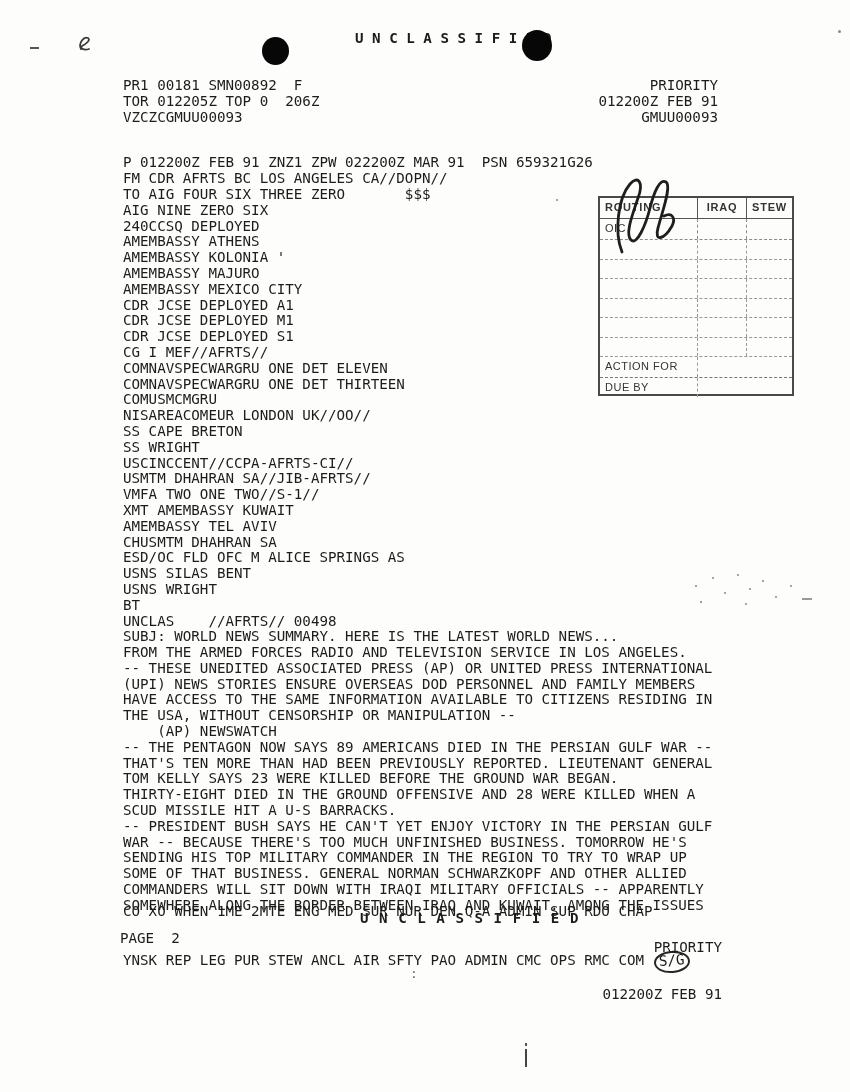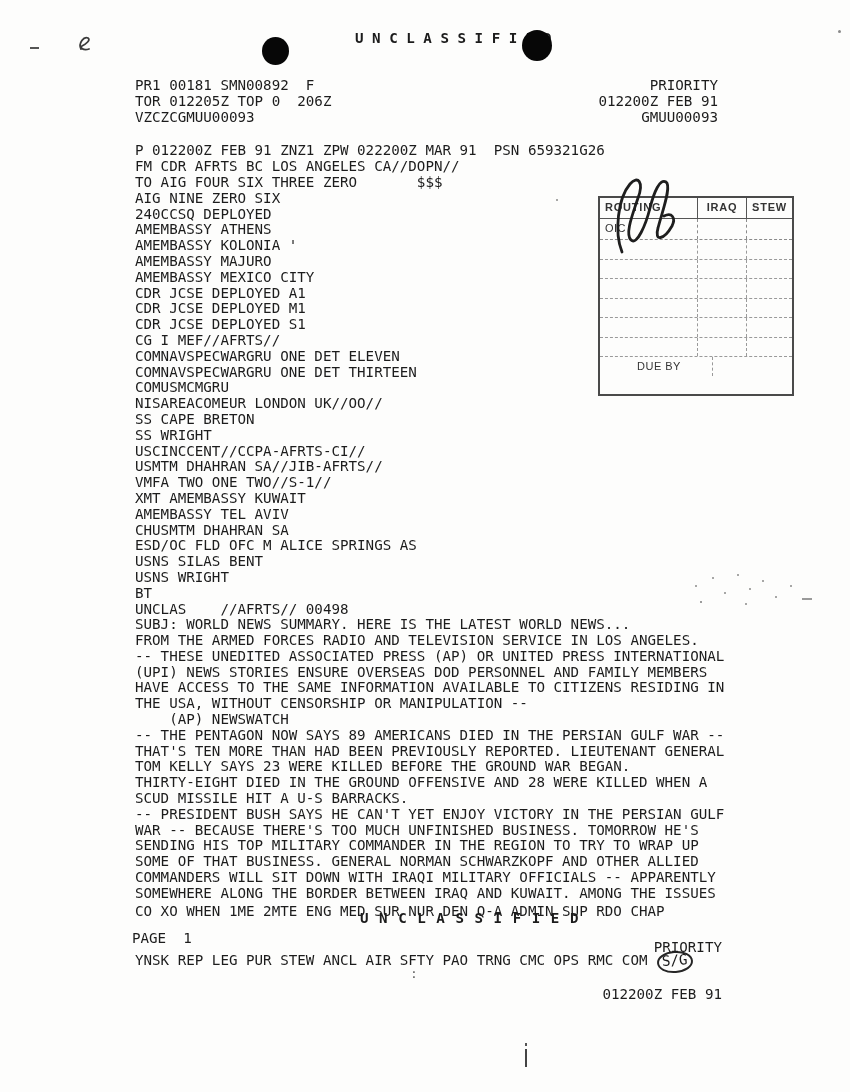--- a/index.html
+++ b/index.html
@@ -2,37 +2,37 @@
 <html><head>
 <meta charset="utf-8">
 <style>
   html,body{margin:0;padding:0;background:#e8e8e8;}
   .page{
     position:relative; width:850px; height:1092px; margin:0 auto;
     background:#fdfdfc; overflow:hidden;
     font-family:"DejaVu Sans Mono","Liberation Mono",monospace;
     color:#1c1c1c;
   }
-  .mono{font-size:14.2px; line-height:15.8px; white-space:pre;margin-left:12px;}
+  .mono{font-size:14.2px; line-height:15.8px; white-space:pre;}
   .line{white-space:pre; min-height:15.8px;}
 
   
   .hdr-left{position:absolute; left:123px; top:31px;}
   .hdr-right{position:absolute; right:132px; top:31px; text-align:right;}
   .cls-top{
     position:absolute; left:355px; top:31px;
     font-weight:bold; font-size:14.2px; line-height:15.8px; white-space:pre;
   }
   
   .redact{position:absolute; background:#070707; border-radius:50%;}
   .dot-a{left:262px; top:37px; width:27px; height:28px;}
   .dot-b{left:522px; top:30px; width:30px; height:31px;}
 
   
-  .body-block{position:absolute; left:123px; top:96px;}
+  .body-block{position:absolute; left:123px; top:108px;}
   .dist-block{position:absolute; left:123px; top:872px;}
   .circled{
     display:inline-block; border:2px solid #262626; border-radius:50%;
     padding:0 3px 2px 3px; margin-left:1px; transform:rotate(-4deg);
   }
 
   
   .stamp{
     position:absolute; left:598px; top:196px; width:196px; height:200px;
     border:2px solid #4a4a4a; box-sizing:border-box;
@@ -45,21 +45,21 @@
   .hdr-row{height:21px; border-bottom:1.5px solid #555;}
   .hdr-row .scell{font-weight:bold; letter-spacing:.8px;}
   .hdr-row .c2,.hdr-row .c3{text-align:center; padding-left:0;}
   .hdr-row .c1,.hdr-row .c2{border-right:1.5px solid #555;}
   .oic-row{height:21px; border-bottom:1px dashed #8a8a8a;}
   .oic-row .c1,.oic-row .c2{border-right:1px dashed #8a8a8a;}
   .empty-row{height:19.5px; border-bottom:1px dashed #9a9a9a;}
   .empty-row .c1,.empty-row .c2{border-right:1px dashed #9a9a9a;}
   .action-row{height:21px; border-bottom:1px dashed #777;}
   .action-row .c1{border-right:1px dashed #999;}
-  .due-row{height:19px;margin-left:32px;}
+  .due-row{height:19px;}
   .due-row .c1{border-right:1px dashed #999;}
 
   
   .scribble{position:absolute; left:606px; top:172px;}
   .margin-squiggle{position:absolute; left:76px; top:34px;}
   .margin-dash{position:absolute; left:30px; top:47px; width:9px; height:2px; background:#555;}
 
   
   .cls-bottom{
     position:absolute; left:360px; top:910px;
@@ -109,21 +109,21 @@
 
   <div class="redact dot-a"></div>
   <div class="redact dot-b"></div>
 
   <div class="body-block mono">
     
   <div class="line">P 012200Z FEB 91 ZNZ1 ZPW 022200Z MAR 91  PSN 659321G26</div><div class="line">FM CDR AFRTS BC LOS ANGELES CA//DOPN//</div><div class="line">TO AIG FOUR SIX THREE ZERO       $$$</div><div class="line">AIG NINE ZERO SIX</div><div class="line">240CCSQ DEPLOYED</div><div class="line">AMEMBASSY ATHENS</div><div class="line">AMEMBASSY KOLONIA '</div><div class="line">AMEMBASSY MAJURO</div><div class="line">AMEMBASSY MEXICO CITY</div><div class="line">CDR JCSE DEPLOYED A1</div><div class="line">CDR JCSE DEPLOYED M1</div><div class="line">CDR JCSE DEPLOYED S1</div><div class="line">CG I MEF//AFRTS//</div><div class="line">COMNAVSPECWARGRU ONE DET ELEVEN</div><div class="line">COMNAVSPECWARGRU ONE DET THIRTEEN</div><div class="line">COMUSMCMGRU</div><div class="line">NISAREACOMEUR LONDON UK//OO//</div><div class="line">SS CAPE BRETON</div><div class="line">SS WRIGHT</div><div class="line">USCINCCENT//CCPA-AFRTS-CI//</div><div class="line">USMTM DHAHRAN SA//JIB-AFRTS//</div><div class="line">VMFA TWO ONE TWO//S-1//</div><div class="line">XMT AMEMBASSY KUWAIT</div><div class="line">AMEMBASSY TEL AVIV</div><div class="line">CHUSMTM DHAHRAN SA</div><div class="line">ESD/OC FLD OFC M ALICE SPRINGS AS</div><div class="line">USNS SILAS BENT</div><div class="line">USNS WRIGHT</div><div class="line">BT</div><div class="line">UNCLAS    //AFRTS// 00498</div><div class="line">SUBJ: WORLD NEWS SUMMARY. HERE IS THE LATEST WORLD NEWS...</div><div class="line">FROM THE ARMED FORCES RADIO AND TELEVISION SERVICE IN LOS ANGELES.</div><div class="line">-- THESE UNEDITED ASSOCIATED PRESS (AP) OR UNITED PRESS INTERNATIONAL</div><div class="line">(UPI) NEWS STORIES ENSURE OVERSEAS DOD PERSONNEL AND FAMILY MEMBERS</div><div class="line">HAVE ACCESS TO THE SAME INFORMATION AVAILABLE TO CITIZENS RESIDING IN</div><div class="line">THE USA, WITHOUT CENSORSHIP OR MANIPULATION --</div><div class="line">    (AP) NEWSWATCH</div><div class="line">-- THE PENTAGON NOW SAYS 89 AMERICANS DIED IN THE PERSIAN GULF WAR --</div><div class="line">THAT'S TEN MORE THAN HAD BEEN PREVIOUSLY REPORTED. LIEUTENANT GENERAL</div><div class="line">TOM KELLY SAYS 23 WERE KILLED BEFORE THE GROUND WAR BEGAN.</div><div class="line">THIRTY-EIGHT DIED IN THE GROUND OFFENSIVE AND 28 WERE KILLED WHEN A</div><div class="line">SCUD MISSILE HIT A U-S BARRACKS.</div><div class="line">-- PRESIDENT BUSH SAYS HE CAN'T YET ENJOY VICTORY IN THE PERSIAN GULF</div><div class="line">WAR -- BECAUSE THERE'S TOO MUCH UNFINISHED BUSINESS. TOMORROW HE'S</div><div class="line">SENDING HIS TOP MILITARY COMMANDER IN THE REGION TO TRY TO WRAP UP</div><div class="line">SOME OF THAT BUSINESS. GENERAL NORMAN SCHWARZKOPF AND OTHER ALLIED</div><div class="line">COMMANDERS WILL SIT DOWN WITH IRAQI MILITARY OFFICIALS -- APPARENTLY</div><div class="line">SOMEWHERE ALONG THE BORDER BETWEEN IRAQ AND KUWAIT. AMONG THE ISSUES</div></div>
 
   <div class="dist-block mono">
     <div class="line">CO XO WHEN 1ME 2MTE ENG MED SUR NUR DEN Q-A ADMIN SUP RDO CHAP</div>
-    <div class="line"><span>YNSK REP LEG PUR STEW ANCL AIR SFTY PAO TRNG CMC OPS RMC COM </span><span class="circled">S/G</span></div>
+    <div class="line"><span>YNSK REP LEG PUR STEW ANCL AIR SFTY PAO ADMIN CMC OPS RMC COM </span><span class="circled">S/G</span></div>
   </div>
 
   <div class="stamp">
     <div class="srow hdr-row">
       <div class="scell c1">ROUTING</div>
       <div class="scell c2">IRAQ</div>
       <div class="scell c3">STEW</div>
     </div>
     <div class="srow oic-row">
       <div class="scell c1">OIC</div>
@@ -153,37 +153,42 @@
     <div class="srow empty-row">
         <div class="scell c1"></div>
         <div class="scell c2"></div>
         <div class="scell c3"></div>
       </div>
     <div class="srow empty-row">
         <div class="scell c1"></div>
         <div class="scell c2"></div>
         <div class="scell c3"></div>
       </div>
+    <div class="srow action-row">
+      <div class="scell c1">ACTION FOR</div>
+      <div class="scell c2"></div>
+      <div class="scell c3"></div>
+    </div>
     <div class="srow due-row">
       <div class="scell c1">DUE BY</div>
       <div class="scell c2"></div>
       <div class="scell c3"></div>
     </div>
   </div>
 
   <svg class="scribble" width="84" height="92" viewBox="0 0 84 92">
     <path d="M16 80 C8 60 12 26 24 12 C32 3 38 10 32 26 C26 44 19 62 25 68 C31 74 40 52 44 36 C48 20 54 6 60 10 C66 14 56 40 52 56 C48 70 58 68 66 54 C70 46 66 40 58 44" fill="none" stroke="#1e1e1e" stroke-width="2.8" stroke-linecap="round"></path>
   </svg>
 
   <div class="cls-bottom">U N C L A S S I F I E D</div>
   <div class="ftr-right mono">
     <div class="line">PRIORITY</div>
     <div class="line">012200Z FEB 91</div>
   </div>
-  <div class="page-num mono">PAGE  1</div>
+  <div class="page-num mono">PAGE  2</div>
 
   <div>
     <div class="speck sp1"></div>
       <div class="speck sp2"></div>
       <div class="speck sp3"></div>
     <div class="speck sp4"></div>
       <div class="speck sp5"></div>
       <div class="speck sp6"></div>
     <div class="speck sp7"></div>
       <div class="speck sp8"></div>

